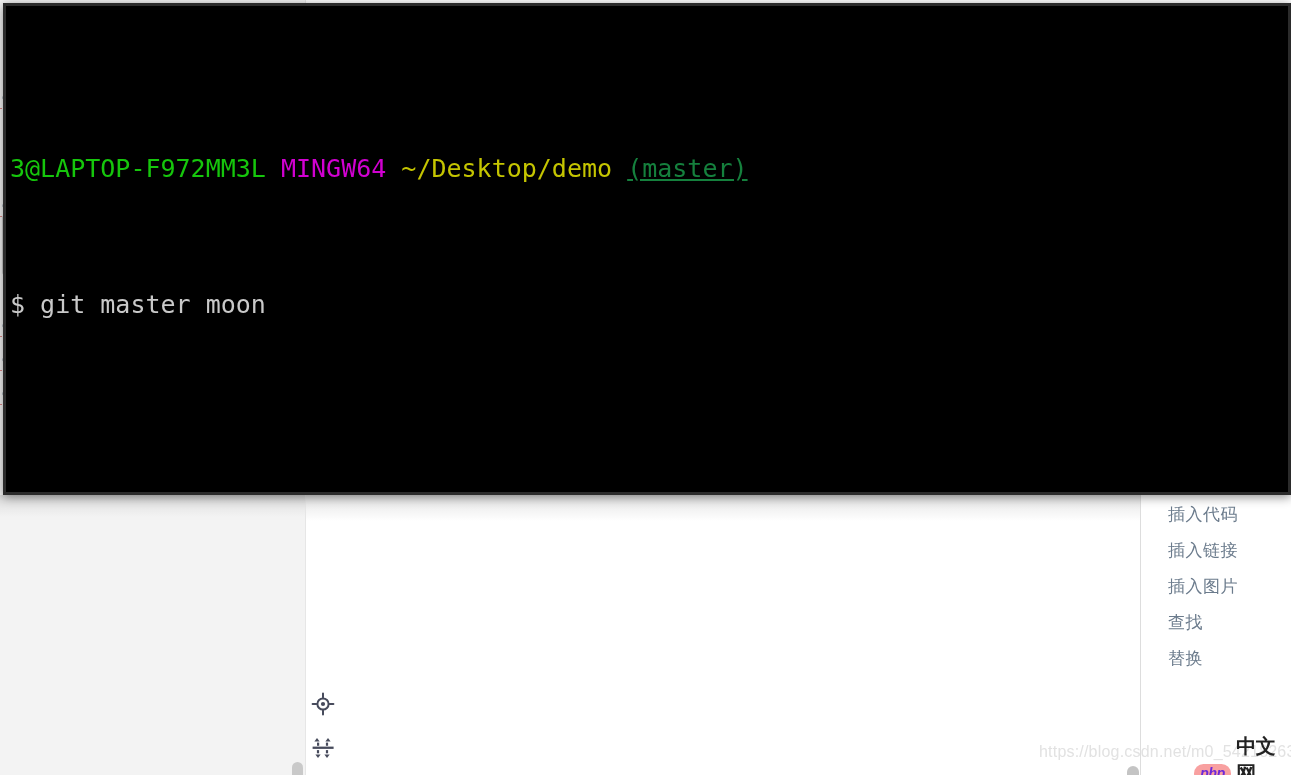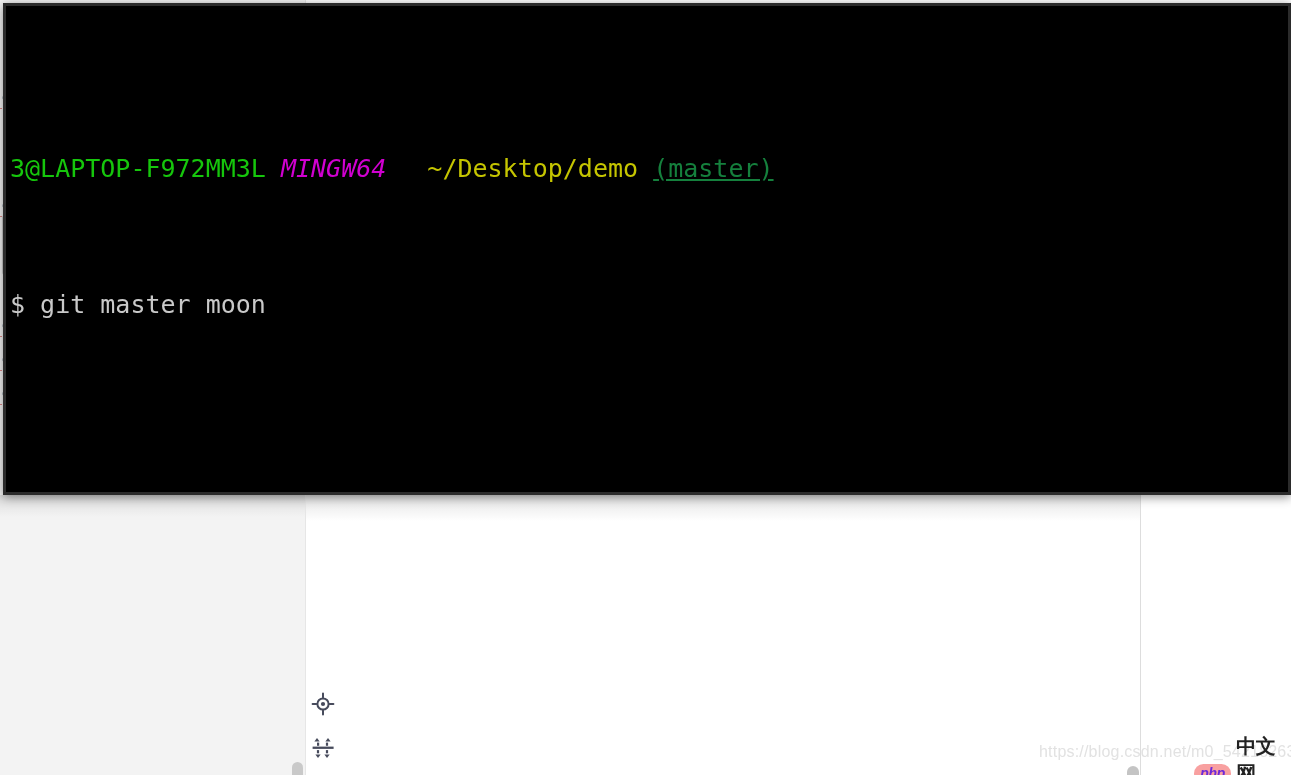--- a/index.html
+++ b/index.html
@@ -207,38 +207,45 @@
     bottom: 0;
     padding: 10px 0 0 4px;
     font-family: "DejaVu Sans Mono", "Liberation Mono", monospace;
     font-size: 25px;
     line-height: 34px;
     white-space: pre;
     color: #cccccc;
   }
   .term-line { height: 34px; }
   .c-green   { color: #16c60c; }
-  .c-magenta { color: #d100d1; font-style: italic; }
-  .c-yellow  { color: #c5c500; margin-left: 26px; }
+  .c-magenta { color: #d100d1; }
+  .c-yellow  { color: #c5c500; }
   .c-cyan    { color: #15803d; text-decoration: underline; }
   .c-white   { color: #cccccc; }
   .c-dollar  { color: #c9c9c9; }
 </style>
 </head>
 <body>
 
 <div id="page-bg">
 
   <div id="left-gutter"></div>
   <div id="editor-area"></div>
   <div id="left-gutter-shade"></div>
   <div id="editor-top-shade"></div>
 
   <div id="sidebar-divider"></div>
 
+  <div id="right-sidebar">
+    <div class="sidebar-item" style="top:8px">插入代码</div>
+    <div class="sidebar-item" style="top:44px">插入链接</div>
+    <div class="sidebar-item" style="top:80px">插入图片</div>
+    <div class="sidebar-item" style="top:116px">查找</div>
+    <div class="sidebar-item" style="top:152px">替换</div>
+  </div>
 
   <div class="tool-icon" id="tool-target">
     <svg width="24" height="24" viewBox="0 0 24 24" fill="none" stroke="#474b5c" stroke-width="2">
       <circle cx="12" cy="12" r="5.6"></circle>
       <circle cx="12" cy="12" r="2.1" fill="#474b5c" stroke="none"></circle>
       <path d="M12 1.6 L12 5.4 M12 18.6 L12 22.4 M1.6 12 L5.4 12 M18.6 12 L22.4 12" stroke-linecap="round"></path>
     </svg>
   </div>
 
   <div class="tool-icon" id="tool-resize">

